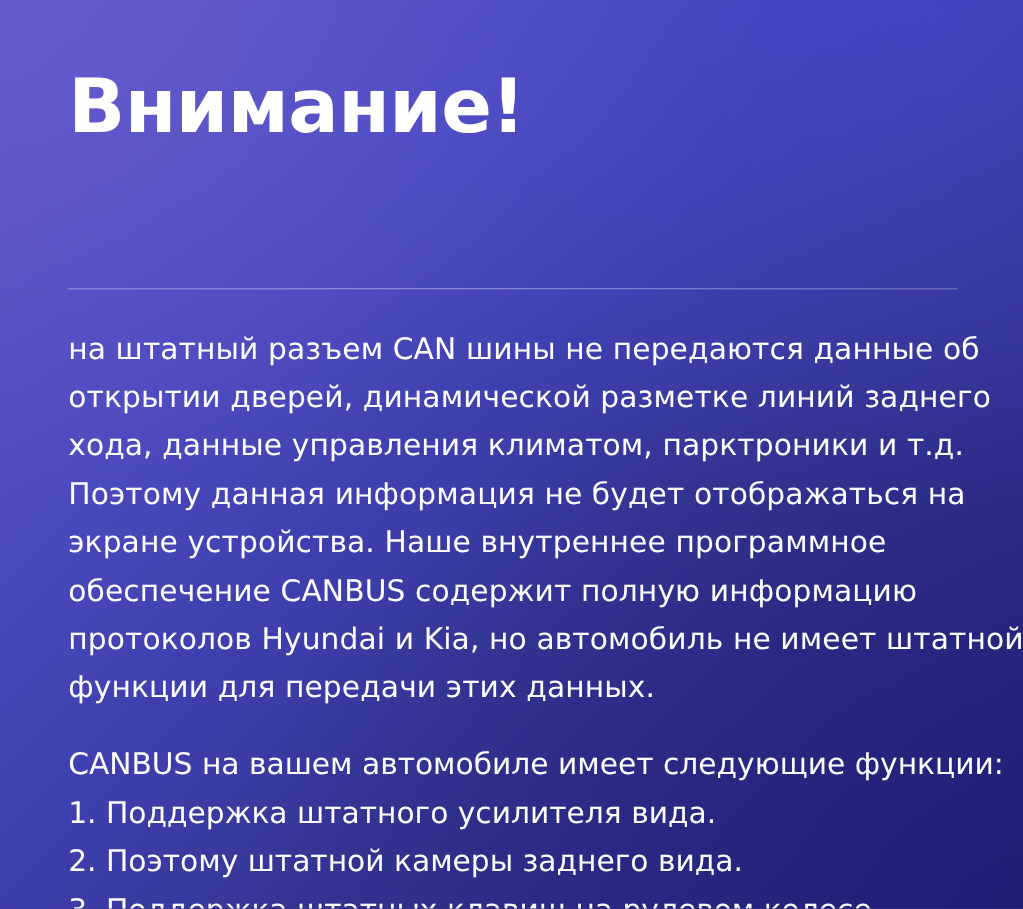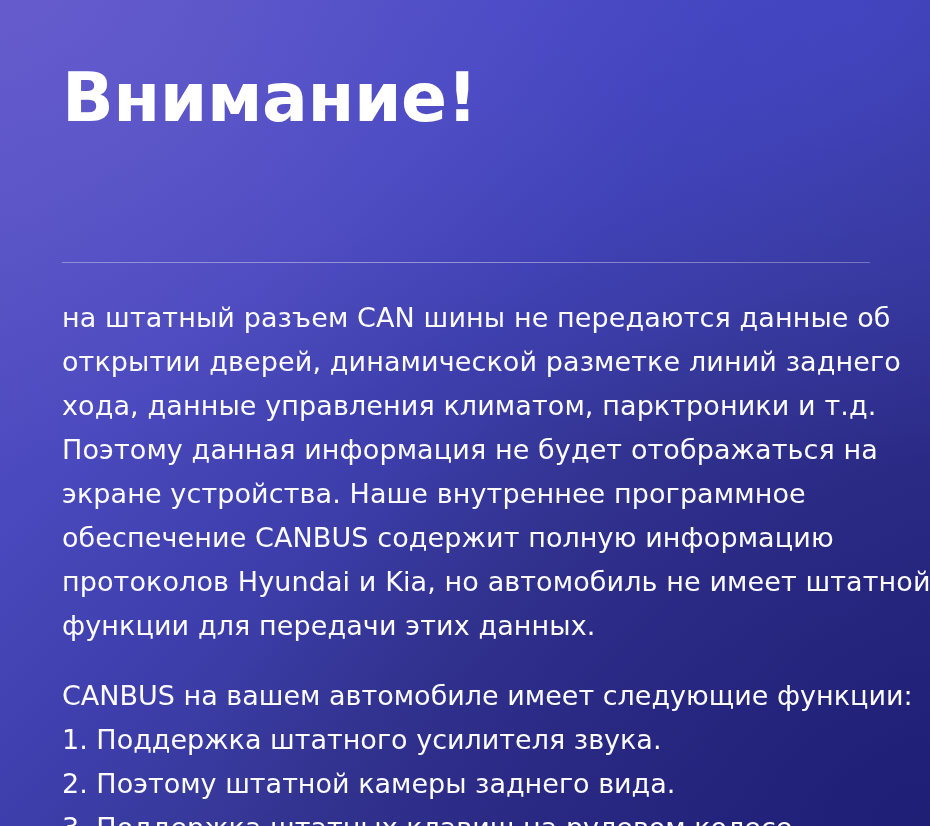--- a/index.html
+++ b/index.html
@@ -146,21 +146,21 @@
       <span class="ln">обеспечение CANBUS содержит полную информацию</span>
       <span class="ln">протоколов Hyundai и Kia, но автомобиль не имеет штатной</span>
       <span class="ln">функции для передачи этих данных.</span>
     </p>
 
     <div class="list-block">
       <p class="list-lead">CANBUS на вашем автомобиле имеет следующие функции:</p>
       <ul class="fn-list">
         <li>
           <span class="fn-num">1. </span>
-          <span class="fn-text">Поддержка штатного усилителя звука.</span>
+          <span class="fn-text">Поддержка штатного усилителя вида.</span>
         </li>
         <li>
           <span class="fn-num">2. </span>
           <span class="fn-text">Поэтому штатной камеры заднего вида.</span>
         </li>
         <li>
           <span class="fn-num">3. </span>
           <span class="fn-text">Поддержка штатных клавиш на рулевом колесе.</span>
         </li>
       </ul>

